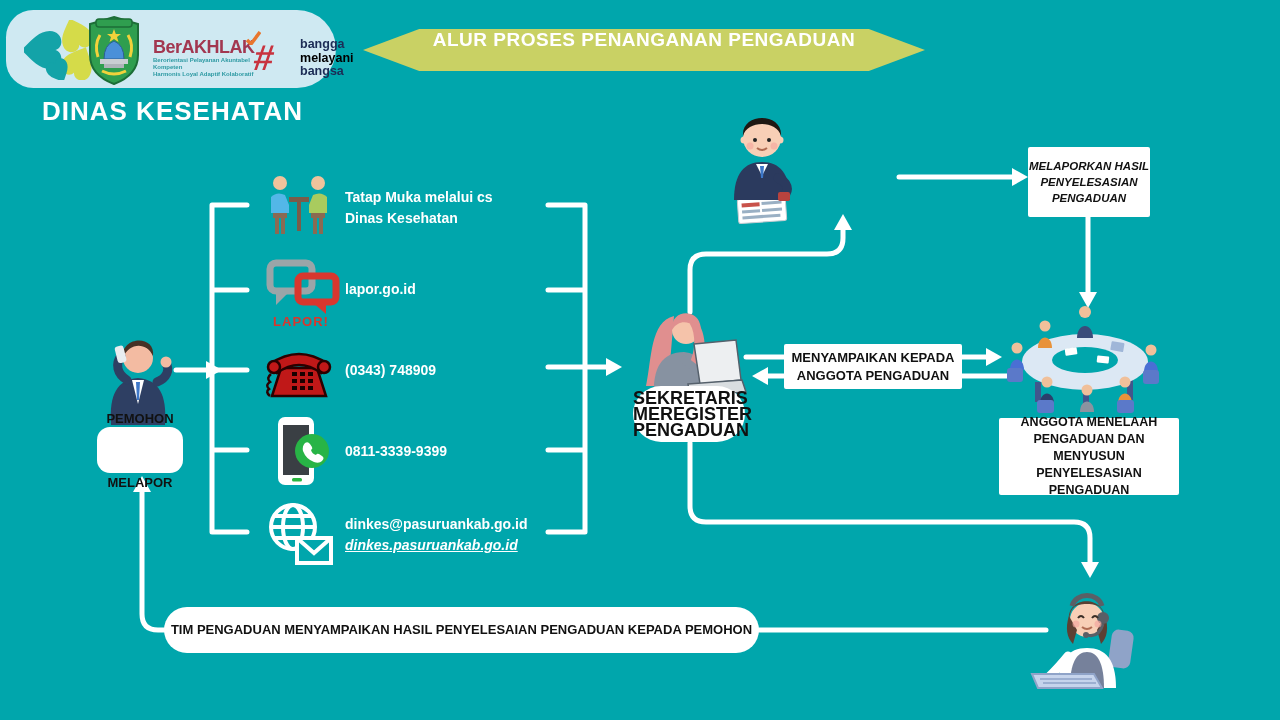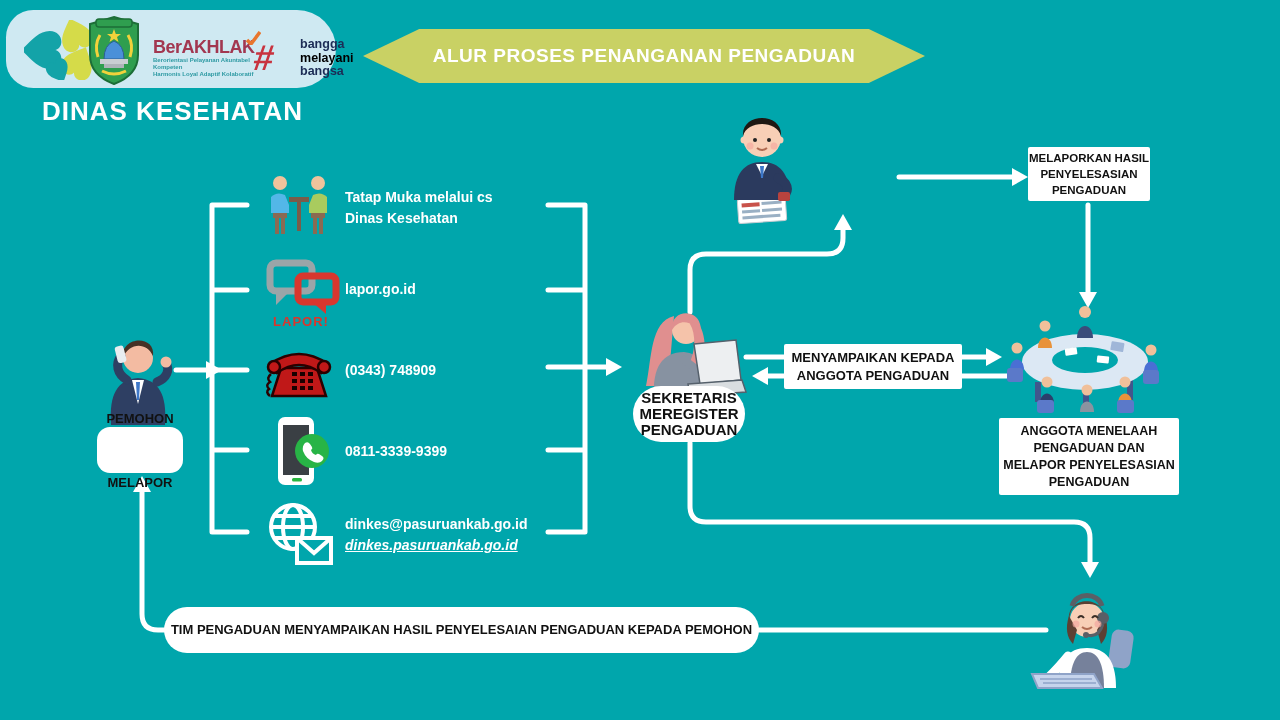--- a/index.html
+++ b/index.html
@@ -6,23 +6,23 @@
   .stage{
     position:relative;width:1280px;height:720px;overflow:hidden;
     background:#00A6AC;
     font-family:"Liberation Sans", sans-serif;
   }
   .abs{position:absolute;}
   
   .header-pill{left:6px;top:10px;width:330px;height:78px;background:#CFE9F2;
     border-radius:28px 40px 40px 28px;}
   .agency{left:42px;top:96px;color:#fff;font-size:26px;font-weight:800;letter-spacing:1px;}
-  .banner{left:363px;top:29px;width:562px;height:54px;background:#C9D164;
+  .banner{left:363px;top:29px;width:562px;height:42px;background:#C9D164;
     clip-path:polygon(10% 0,90% 0,100% 50%,90% 100%,10% 100%,0 50%);
-    display:flex;align-items:center;justify-content:center;}
+    display:flex;justify-content:center;}
   .banner span{color:#fff;font-size:19px;font-weight:800;letter-spacing:.5px;}
   .berakhlak{left:153px;top:37px;width:104px;}
   .berakhlak .word{color:#A23750;font-size:18px;font-weight:800;letter-spacing:-.5px;line-height:20px;}
   .berakhlak .tag{color:#2E9AA3;font-size:6px;line-height:7px;font-weight:700;}
   .bangga{left:254px;top:38px;display:flex;align-items:center;}
   .bangga .hash{color:#C8333F;font-size:36px;font-weight:800;line-height:36px;margin-right:2px;transform:skewX(-8deg);}
   .bangga .col div{font-size:12.5px;font-weight:800;line-height:13.5px;margin-left:24px;}
   .bangga .w1,.bangga .w3{color:#1C2C55;}
   .bangga .w2{color:#000000;}
   
@@ -216,21 +216,21 @@
     <path d="M26 98 C24 68 34 52 56 52 C72 54 78 64 80 74 L76 98 Z" fill="#8792A1"></path>
     <circle cx="58" cy="30" r="14" fill="#F5C3AA"></circle>
     <path d="M44 30 C42 10 68 8 72 24 C74 30 72 34 70 38 C70 22 52 16 44 30 Z" fill="#E08F8F"></path>
     <path d="M68 20 C80 34 78 58 72 74 L60 66 C68 52 68 34 62 24 Z" fill="#E08F8F"></path>
     <path d="M56 60 C64 66 72 72 80 78" stroke="#8792A1" stroke-width="8" fill="none" stroke-linecap="round"></path>
     <circle cx="82" cy="79" r="4.5" fill="#F5C3AA"></circle>
     <path d="M66 44 L108 40 L113 80 L72 84 Z" fill="#EDEFF1" stroke="#55606b" stroke-width="1.5"></path>
     <path d="M60 84 L114 80 L118 92 L62 96 Z" fill="#D9DDE0" stroke="#55606b" stroke-width="1.5"></path>
   </svg>
 
-  <div class="abs node" style="left:633px;top:386px;width:112px;height:56px;border-radius:28px;font-size:15px;line-height:16px;">
+  <div class="abs node" style="left:633px;top:386px;width:112px;height:56px;border-radius:28px;font-size:18px;line-height:16px;">
     <div>SEKRETARIS</div>
     <div>MEREGISTER</div>
     <div>PENGADUAN</div>
   </div>
 
   <svg class="abs" style="left:722px;top:98px" width="80" height="128" viewBox="0 0 80 128">
     <rect x="16" y="100" width="48" height="24" rx="2" fill="#fff" stroke="#C8CDD2" transform="rotate(-4 40 112)"></rect>
     <g transform="rotate(-4 40 112)">
       <rect x="20" y="104" width="18" height="4" fill="#C9524A"></rect>
       <rect x="40" y="104" width="20" height="3" fill="#9AB0C4"></rect>
@@ -248,21 +248,21 @@
     <circle cx="33" cy="42" r="2" fill="#222"></circle>
     <circle cx="47" cy="42" r="2" fill="#222"></circle>
     <path d="M35 50 Q40 54 45 50" stroke="#B06B52" stroke-width="2" fill="none"></path>
     <circle cx="28" cy="48" r="3.5" fill="#F5A9A0" opacity=".7"></circle>
     <circle cx="52" cy="48" r="3.5" fill="#F5A9A0" opacity=".7"></circle>
     <path d="M56 80 C66 84 68 92 62 98" stroke="#2B3A5E" stroke-width="9" fill="none" stroke-linecap="round"></path>
     <rect x="56" y="94" width="12" height="9" rx="2" fill="#B8433E"></rect>
   </svg>
 
 
-  <div class="abs node" style="left:1028px;top:147px;width:122px;height:54px;border-radius:2px;font-size:11.5px;line-height:16px;">
+  <div class="abs node" style="left:1028px;top:147px;width:122px;height:70px;border-radius:2px;font-size:11.5px;line-height:16px;font-style:italic;">
     <div>MELAPORKAN HASIL</div>
     <div>PENYELESASIAN</div>
     <div>PENGADUAN</div>
   </div>
 
   <svg class="abs" style="left:995px;top:298px" width="178" height="118" viewBox="0 0 178 118">
     <rect x="40" y="84" width="6" height="20" fill="#41568C"></rect>
     <rect x="132" y="82" width="6" height="20" fill="#41568C"></rect>
     <rect x="88" y="90" width="6" height="18" fill="#41568C"></rect>
     <ellipse cx="90" cy="64" rx="63" ry="28" fill="#DCE8F4"></ellipse>
@@ -293,21 +293,21 @@
   </svg>
 
   <div class="abs node" style="left:784px;top:344px;width:178px;height:45px;border-radius:2px;font-size:13px;line-height:18px;">
     <div>MENYAMPAIKAN KEPADA</div>
     <div>ANGGOTA PENGADUAN</div>
   </div>
 
   <div class="abs node" style="left:999px;top:418px;width:180px;height:77px;border-radius:2px;font-size:12.5px;line-height:17px;">
     <div>ANGGOTA MENELAAH</div>
     <div>PENGADUAN DAN</div>
-    <div>MELAPOR PENYELESASIAN</div>
+    <div>MENYUSUN PENYELESASIAN</div>
     <div>PENGADUAN</div>
   </div>
 
   <svg class="abs" style="left:1030px;top:580px" width="115" height="110" viewBox="0 0 115 110">
     <rect x="80" y="50" width="22" height="38" rx="7" fill="#8FA3C8" transform="rotate(8 91 69)"></rect>
     <path d="M28 108 C28 80 38 68 57 68 C76 68 86 80 86 108 Z" fill="#fff"></path>
     <path d="M40 108 C40 84 46 72 57 72 C68 72 74 84 74 108 Z" fill="#76819B"></path>
     <circle cx="57" cy="40" r="17" fill="#F8CFB6"></circle>
     <path d="M39 42 C35 14 79 14 75 44 C74 28 70 24 57 24 C44 24 40 28 39 42 Z" fill="#5C4033"></path>
     <path d="M39 36 C35 48 37 58 43 64 L47 50 Z" fill="#5C4033"></path>

